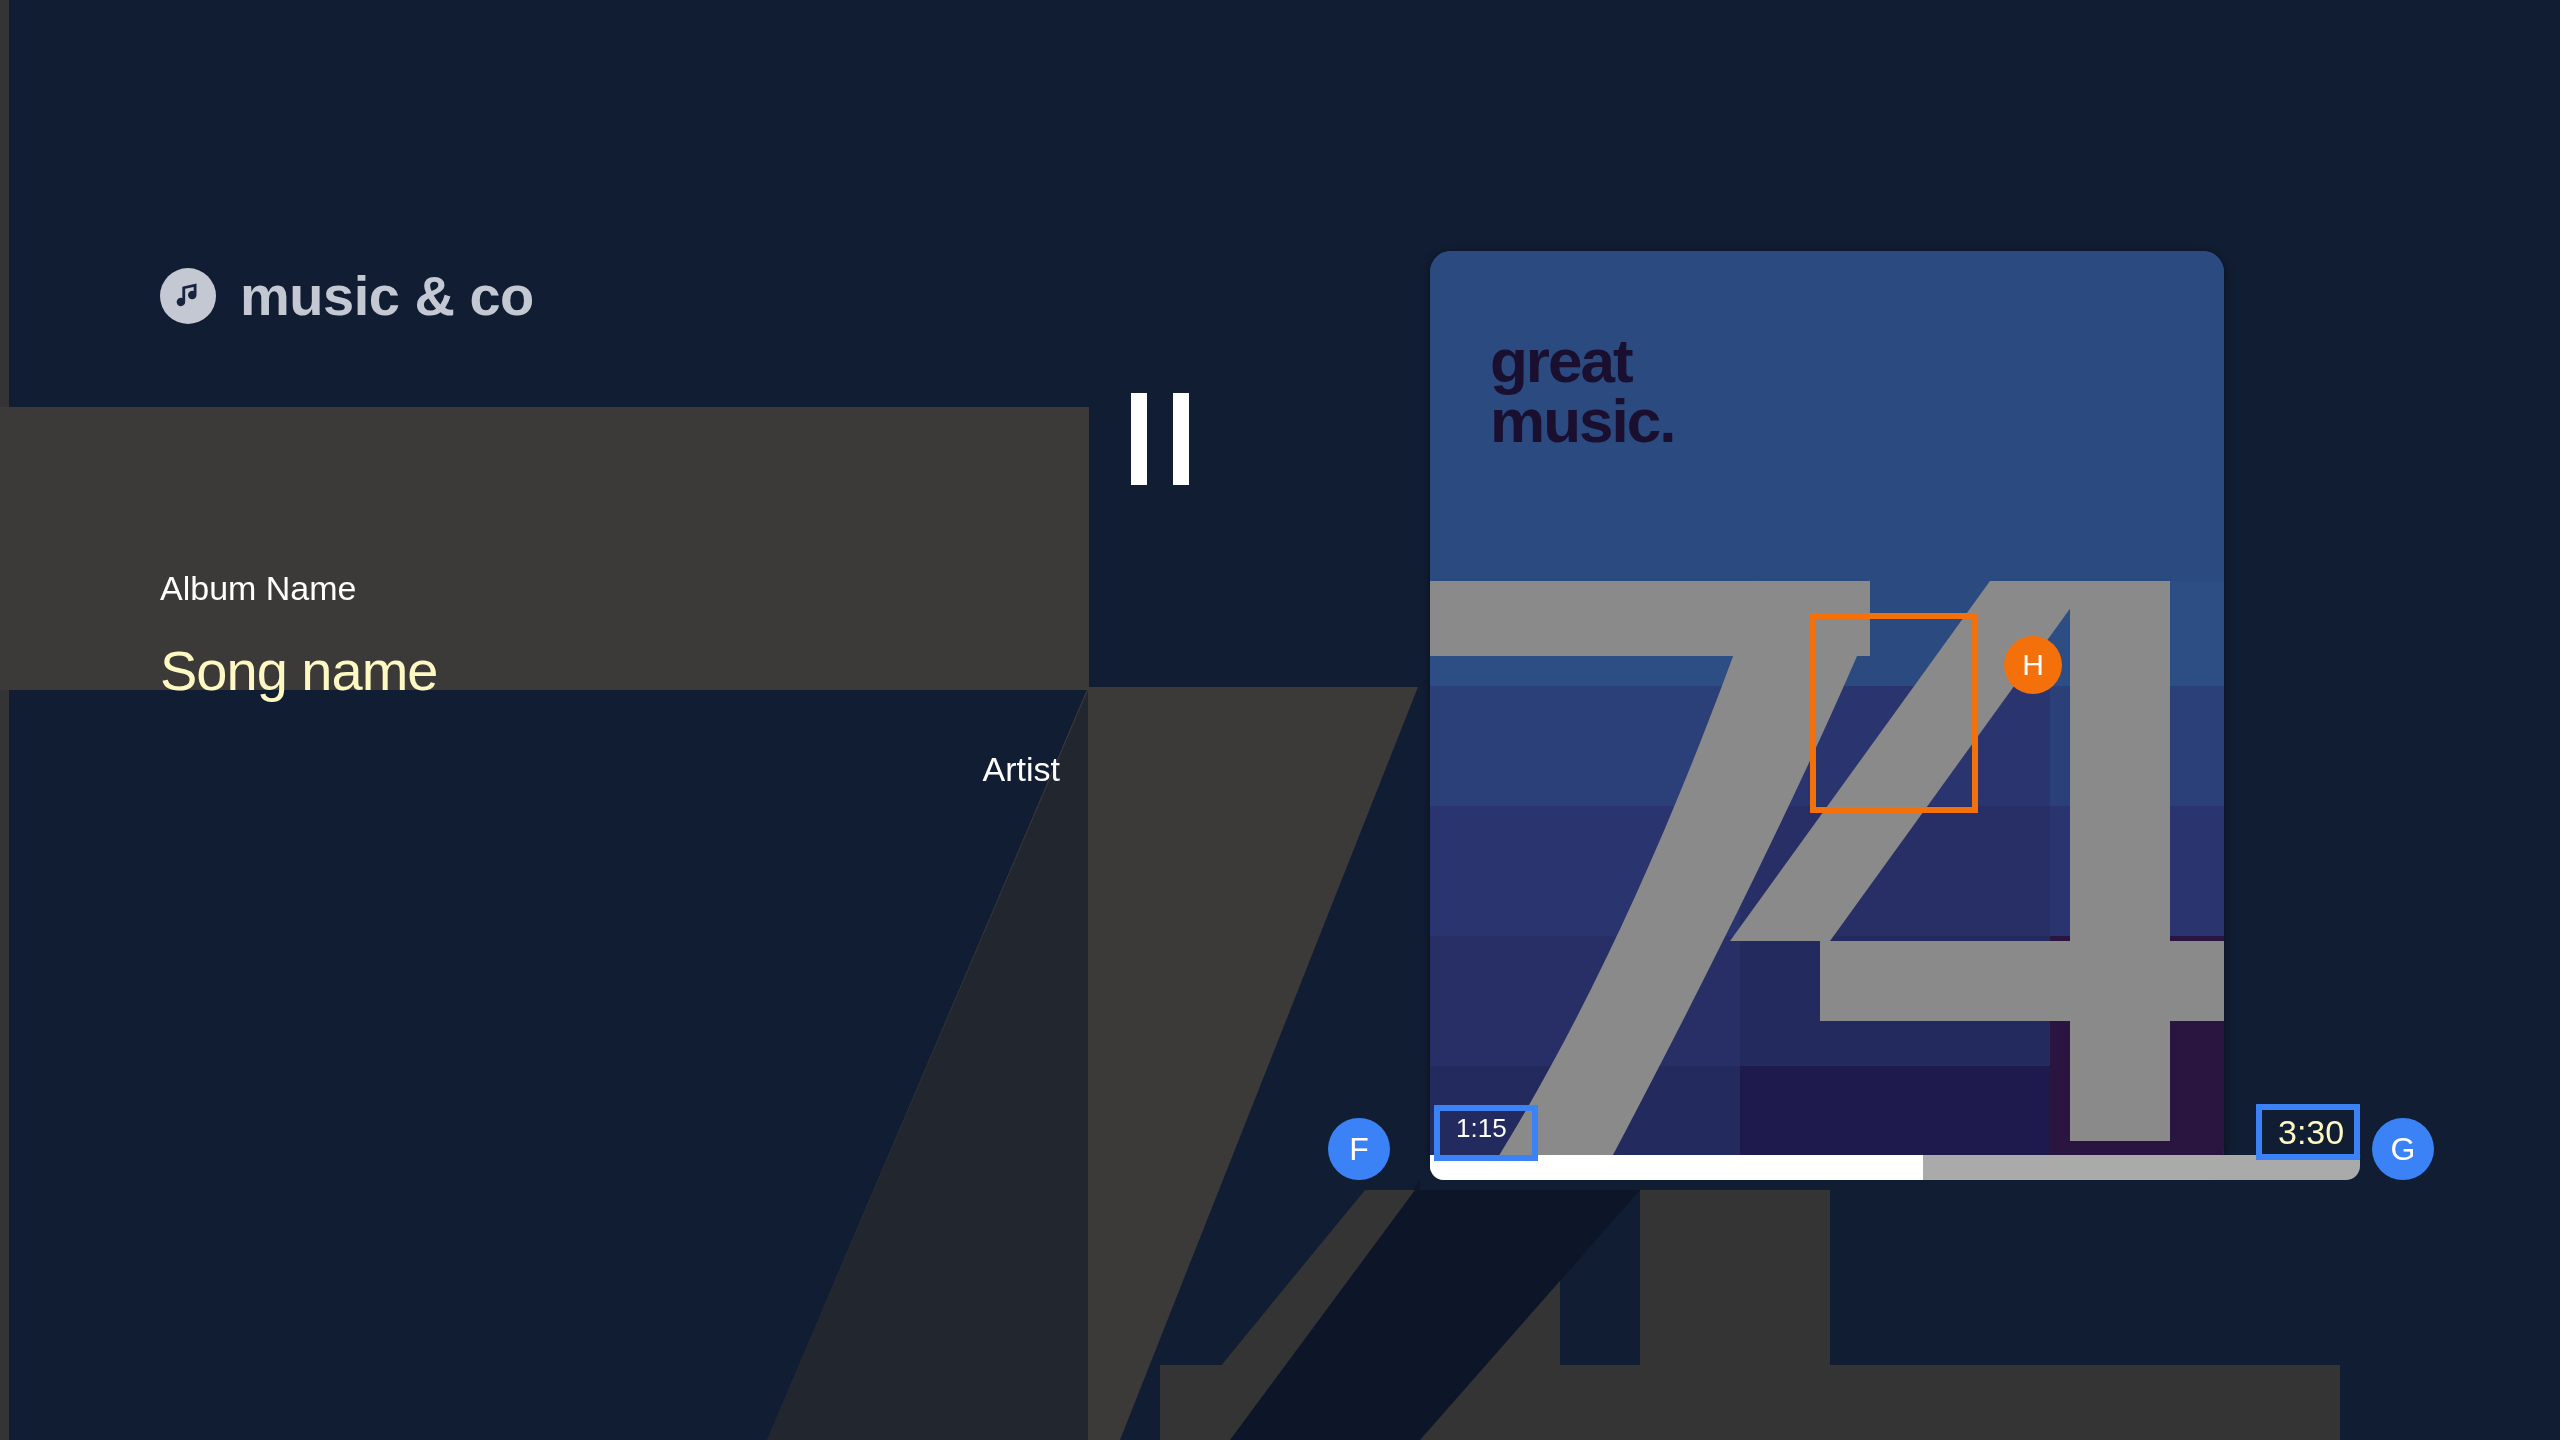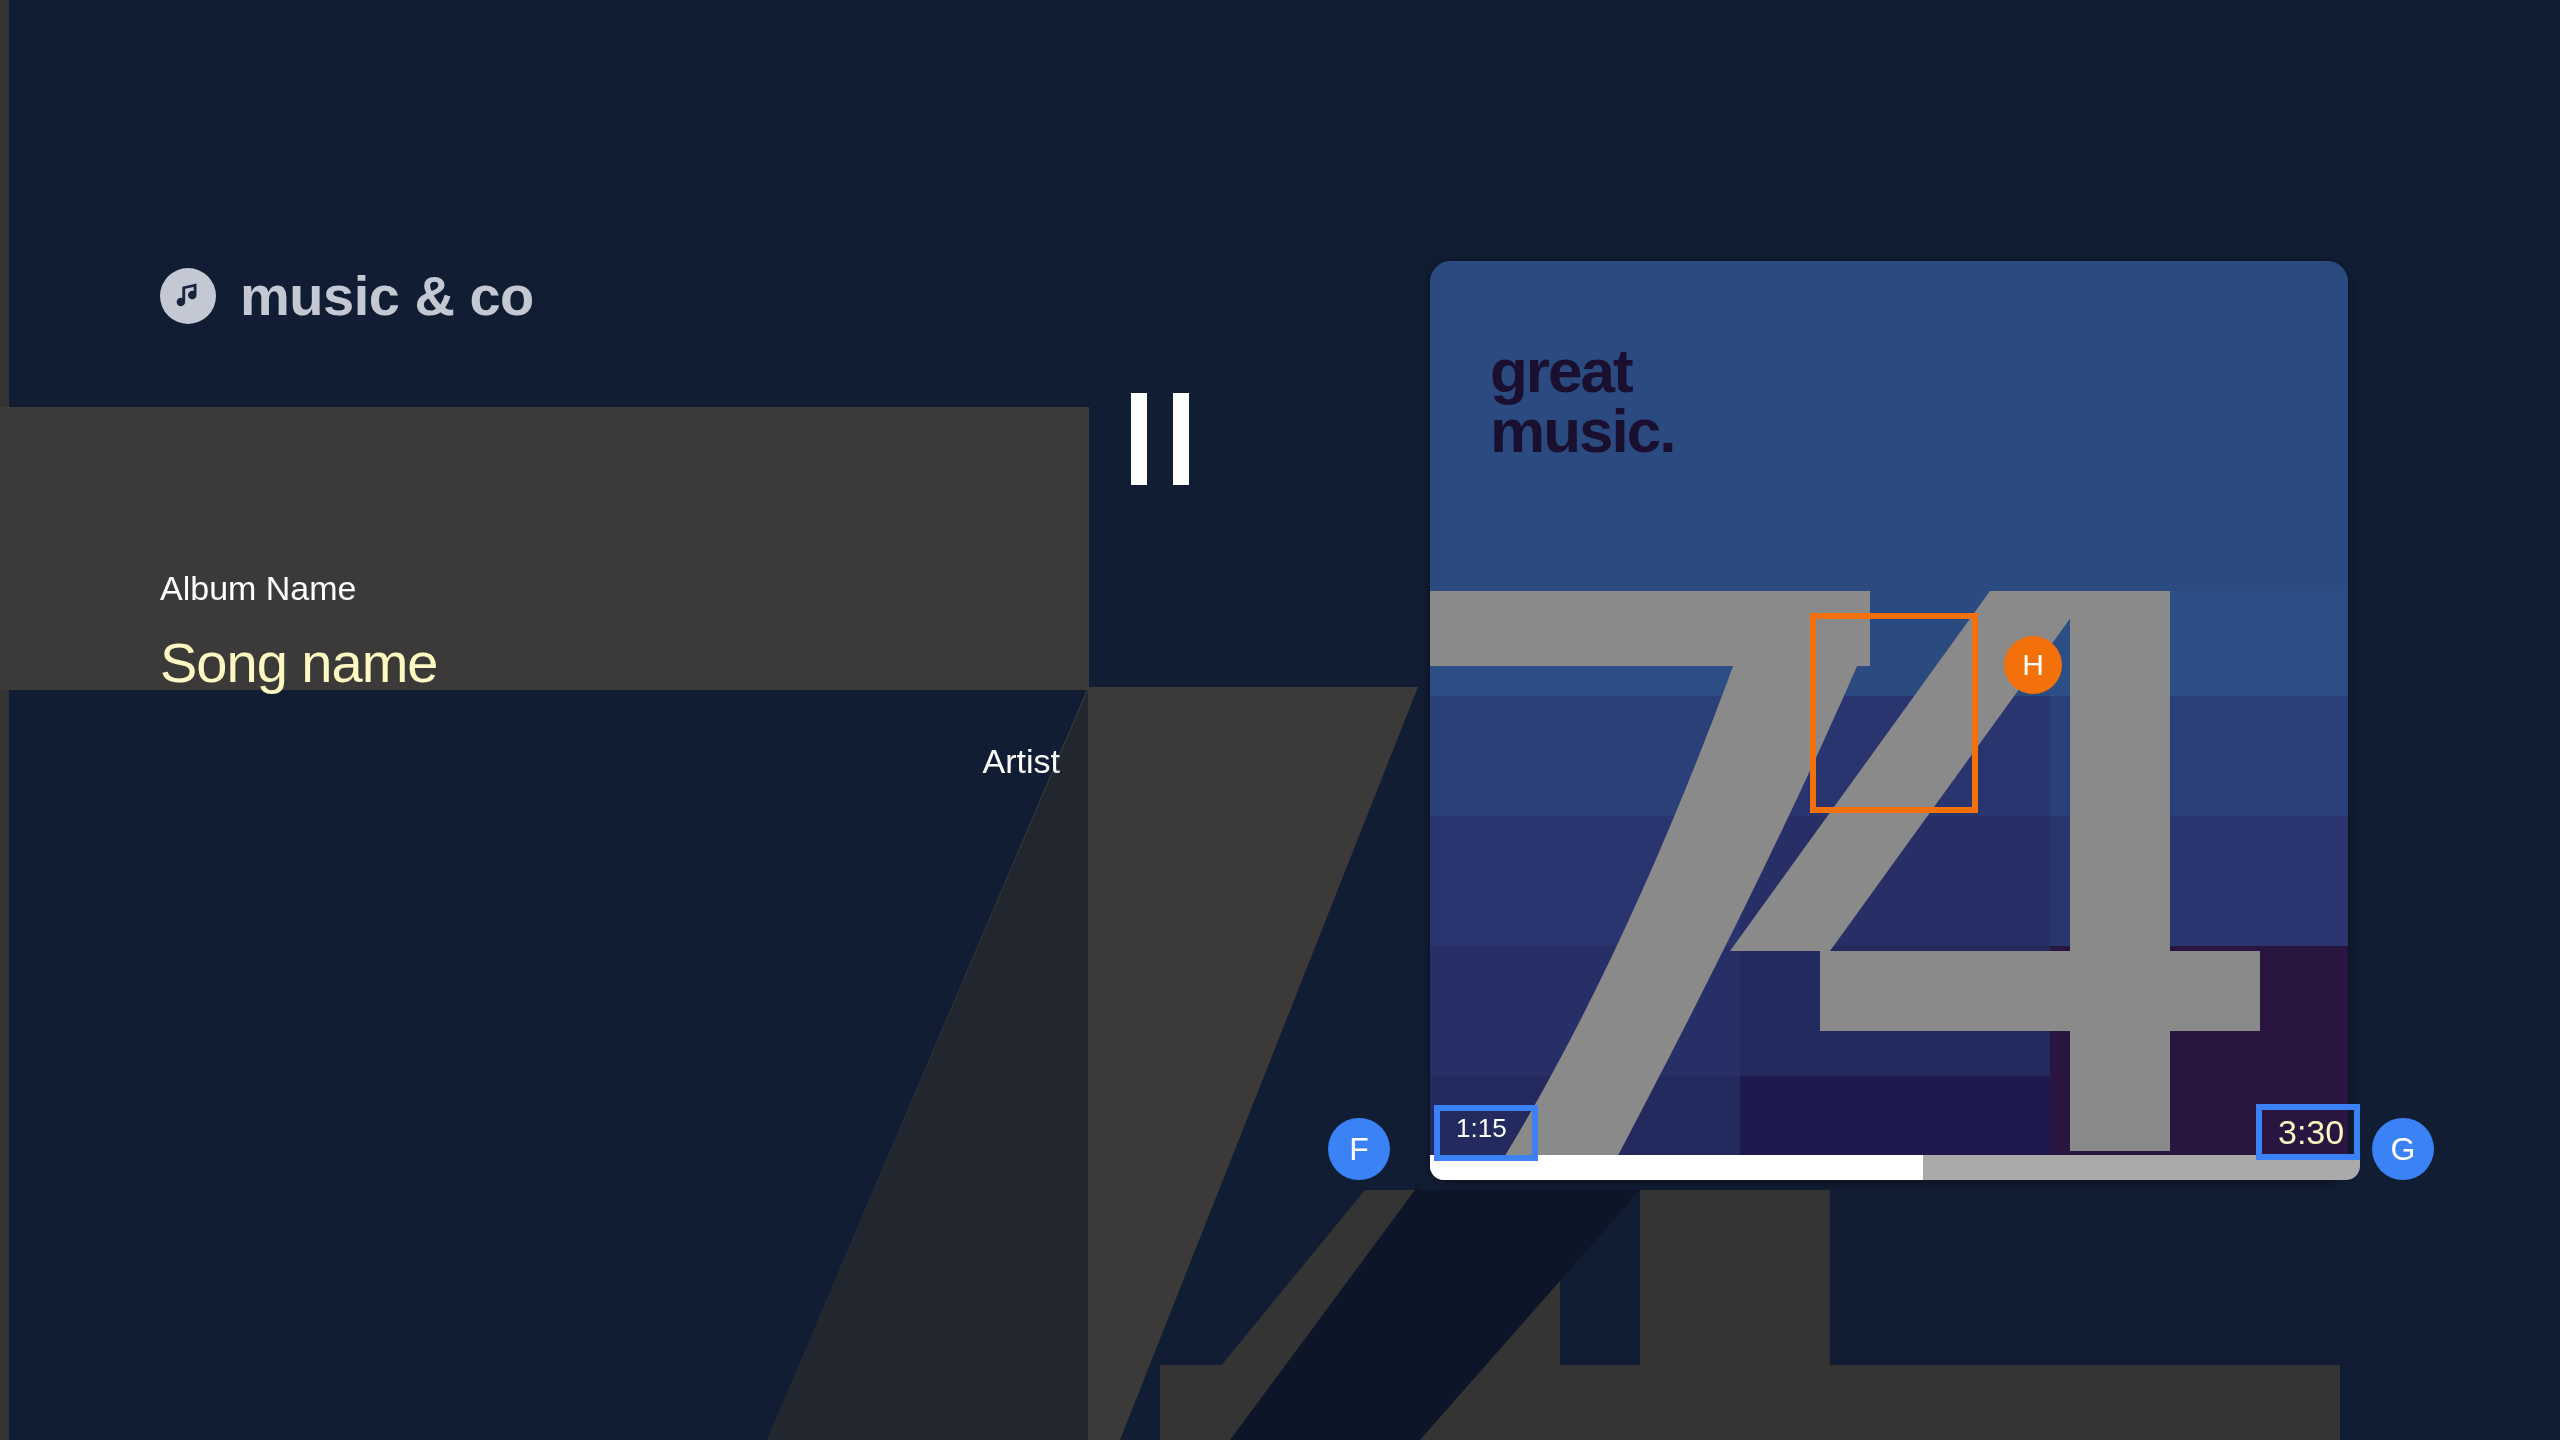--- a/index.html
+++ b/index.html
@@ -33,34 +33,34 @@
     display:flex; align-items:center; justify-content:center;
   }
   .brand-name {
     font-size:56px; font-weight:700; color:#c3c8d2;
     letter-spacing:-0.5px; line-height:1;
   }
 
   .track-meta { position:absolute; left:160px; top:570px; width:900px; }
   .album-name {
     font-size:34px; color:#ffffff; font-weight:400;
-    line-height:1.1; margin-bottom:28px;
+    line-height:1.1; margin-bottom:36px;
   }
   .song-name {
     font-size:56px; color:#fef9c3; font-weight:400;
     line-height:1.0; letter-spacing:-1px; margin-bottom:52px;
   }
   .artist-name {
     font-size:34px; color:#ffffff; font-weight:400; line-height:1.1;text-align:right;
   }
 
   
   .album-card {
-    position:absolute; left:1430px; top:261px;
-    width:918px; height:919px;
+    position:absolute; left:1430px; top:251px;
+    width:794px; height:919px;
     border-radius:21px; overflow:hidden;
     background:#2a4a80;
     box-shadow:0 2px 10px rgba(0,0,0,0.45);
   }
   .album-art-svg { position:absolute; inset:0; width:930px; height:919px; }
   .album-headline {
     position:absolute; left:60px; top:80px;
     font-size:62px; font-weight:700; color:#1a0f2e;
     line-height:0.96; letter-spacing:-2px;
     font-family:"Liberation Sans", sans-serif;

